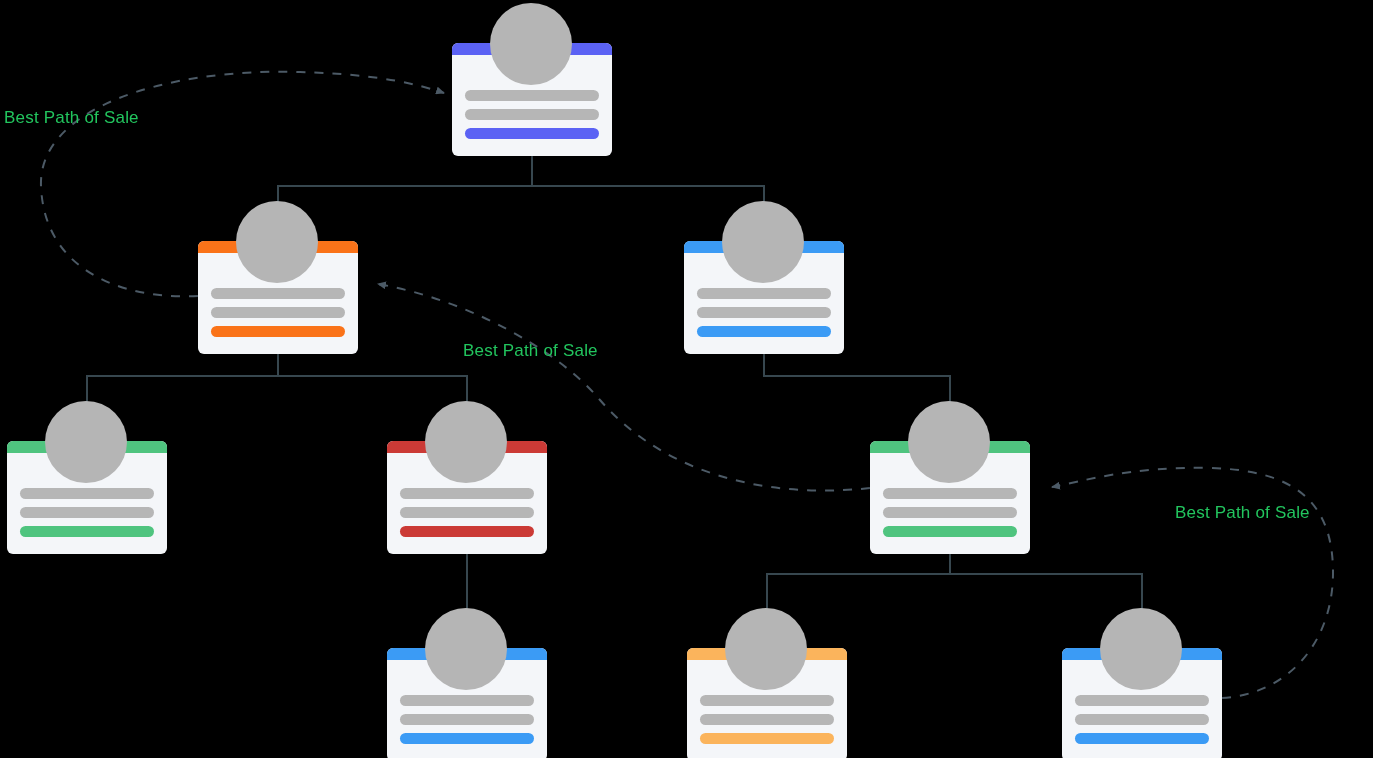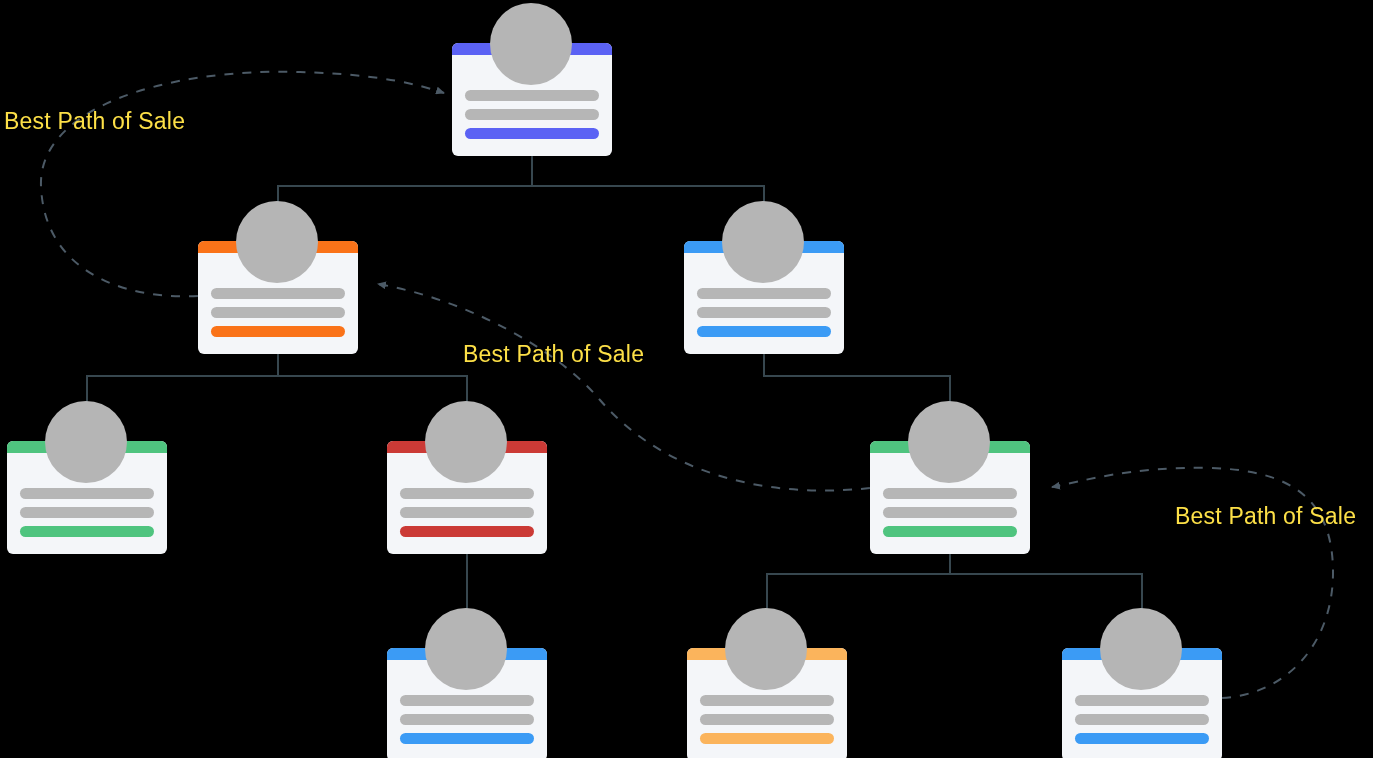--- a/index.html
+++ b/index.html
@@ -64,22 +64,22 @@
     left: 38px;
     top: 0;
     width: 82px;
     height: 82px;
     border-radius: 50%;
     background: #B5B5B5;
     z-index: 3;
   }
   .path-label {
     position: absolute;
-    color: #fde047;
-    font-size: 23px;
+    color: #22c55e;
+    font-size: 17px;
     letter-spacing: 0.2px;
     white-space: nowrap;
     font-family: "Liberation Sans", sans-serif;
   }
 </style>
 </head>
 <body>
 
 <div id="canvas">
 

